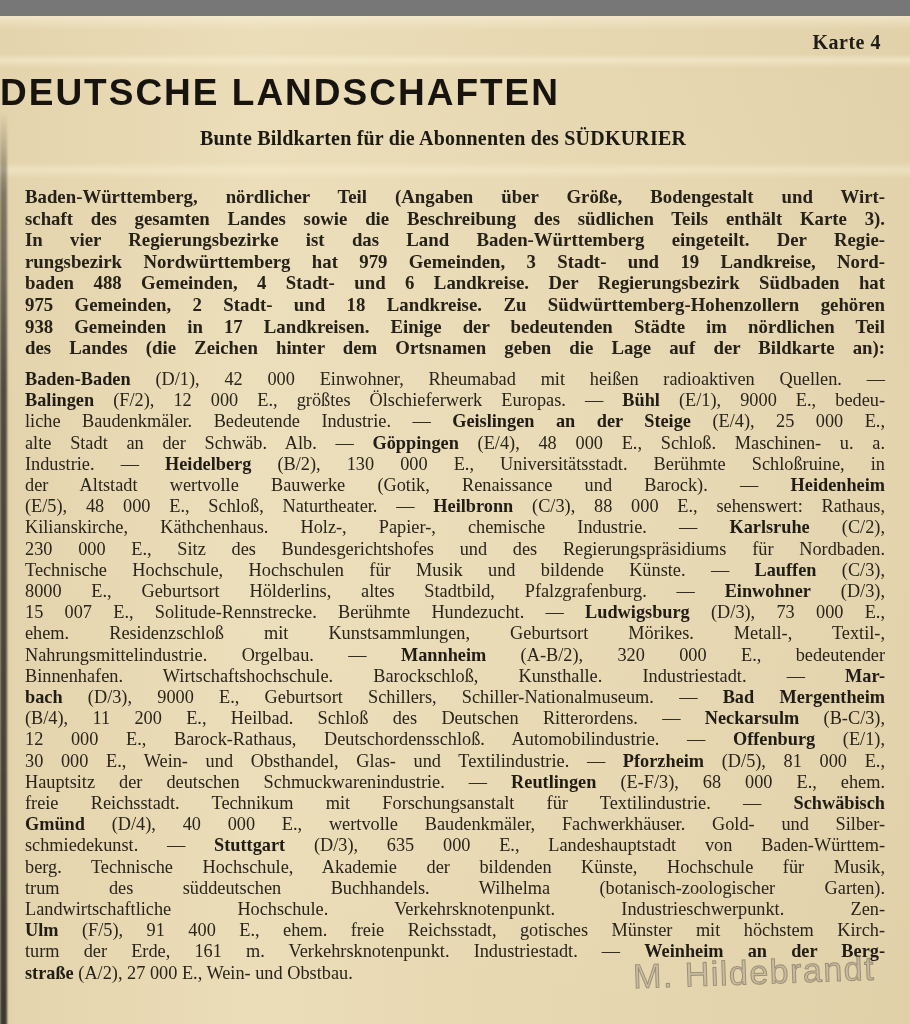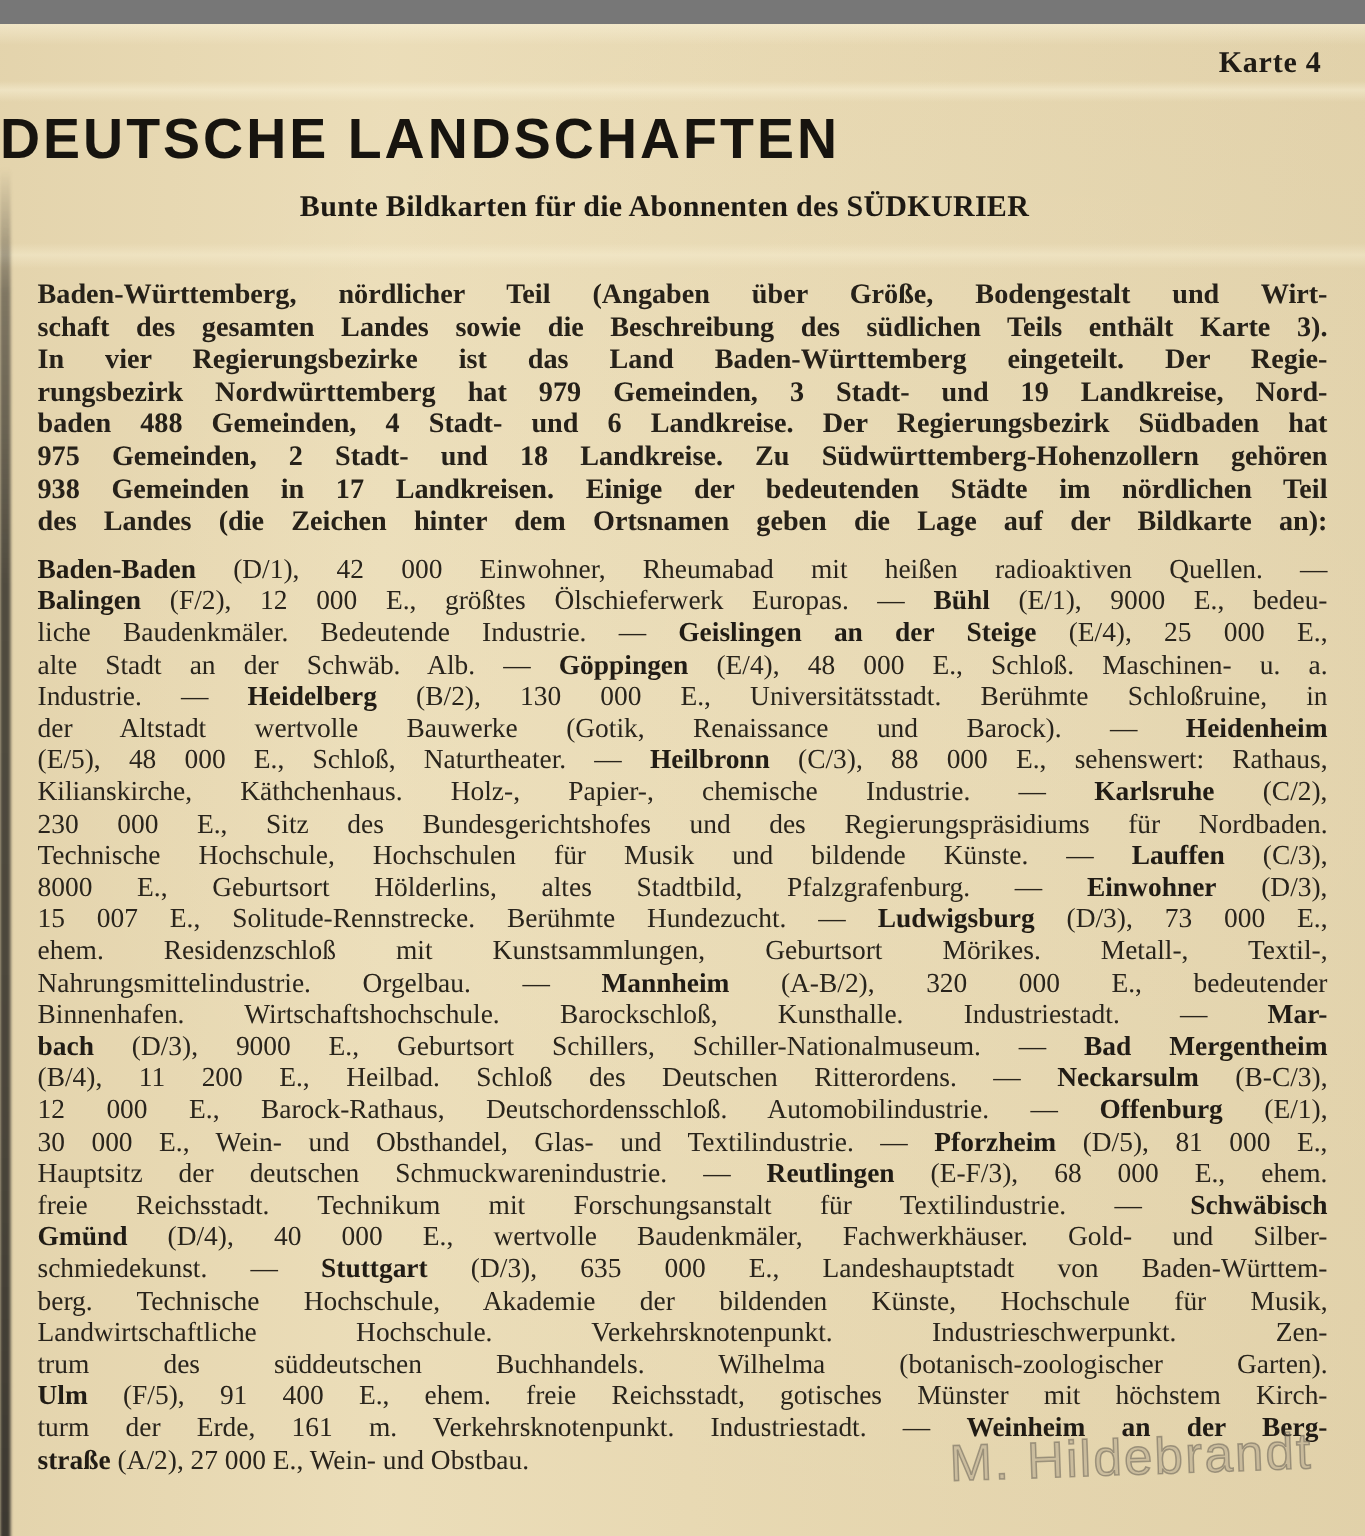--- a/index.html
+++ b/index.html
@@ -105,22 +105,22 @@
       <div class="jline"><span>Binnenhafen. Wirtschaftshochschule. Barockschloß, Kunsthalle. Industriestadt. — </span><b>Mar-</b></div>
       <div class="jline"><b>bach</b><span> (D/3), 9000 E., Geburtsort Schillers, Schiller-Nationalmuseum. — </span><b>Bad Mergentheim</b></div>
       <div class="jline"><span>(B/4), 11 200 E., Heilbad. Schloß des Deutschen Ritterordens. — </span><b>Neckarsulm</b><span> (B-C/3),</span></div>
       <div class="jline"><span>12 000 E., Barock-Rathaus, Deutschordensschloß. Automobilindustrie. — </span><b>Offenburg</b><span> (E/1),</span></div>
       <div class="jline"><span>30 000 E., Wein- und Obsthandel, Glas- und Textilindustrie. — </span><b>Pforzheim</b><span> (D/5), 81 000 E.,</span></div>
       <div class="jline"><span>Hauptsitz der deutschen Schmuckwarenindustrie. — </span><b>Reutlingen</b><span> (E-F/3), 68 000 E., ehem.</span></div>
       <div class="jline"><span>freie Reichsstadt. Technikum mit Forschungsanstalt für Textilindustrie. — </span><b>Schwäbisch</b></div>
       <div class="jline"><b>Gmünd</b><span> (D/4), 40 000 E., wertvolle Baudenkmäler, Fachwerkhäuser. Gold- und Silber-</span></div>
       <div class="jline"><span>schmiedekunst. — </span><b>Stuttgart</b><span> (D/3), 635 000 E., Landeshauptstadt von Baden-Württem-</span></div>
       <div class="jline"><span>berg. Technische Hochschule, Akademie der bildenden Künste, Hochschule für Musik,</span></div>
+      <div class="jline"><span>trum des süddeutschen Buchhandels. Wilhelma (botanisch-zoologischer Garten).</span></div>
       <div class="jline"><span>Landwirtschaftliche Hochschule. Verkehrsknotenpunkt. Industrieschwerpunkt. Zen-</span></div>
-      <div class="jline"><span>trum des süddeutschen Buchhandels. Wilhelma (botanisch-zoologischer Garten).</span></div>
       <div class="jline"><b>Ulm</b><span> (F/5), 91 400 E., ehem. freie Reichsstadt, gotisches Münster mit höchstem Kirch-</span></div>
       <div class="jline"><span>turm der Erde, 161 m. Verkehrsknotenpunkt. Industriestadt. — </span><b>Weinheim an der Berg-</b></div>
       <div class="jline"><b>straße</b><span> (A/2), 27 000 E., Wein- und Obstbau.</span></div>
     </div>
 
   <div class="watermark">M. Hildebrandt</div>
 
   <div class="edge-shadow"></div>
 
 </div>

